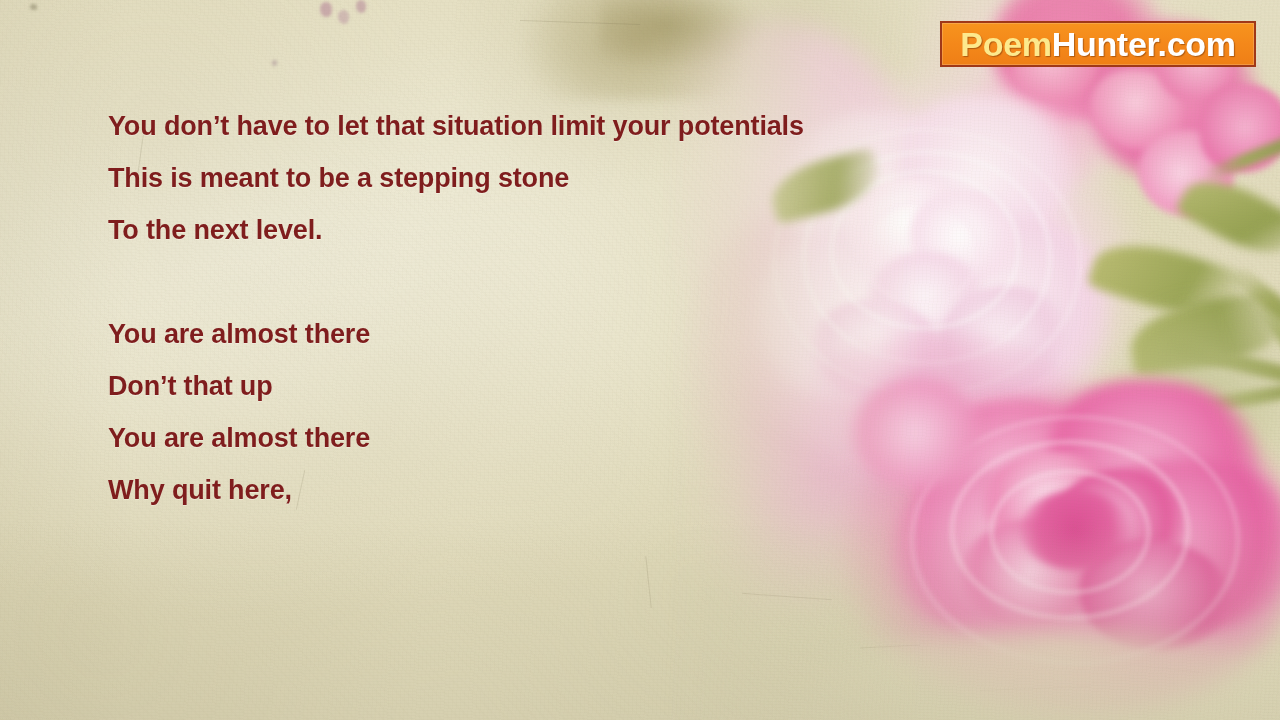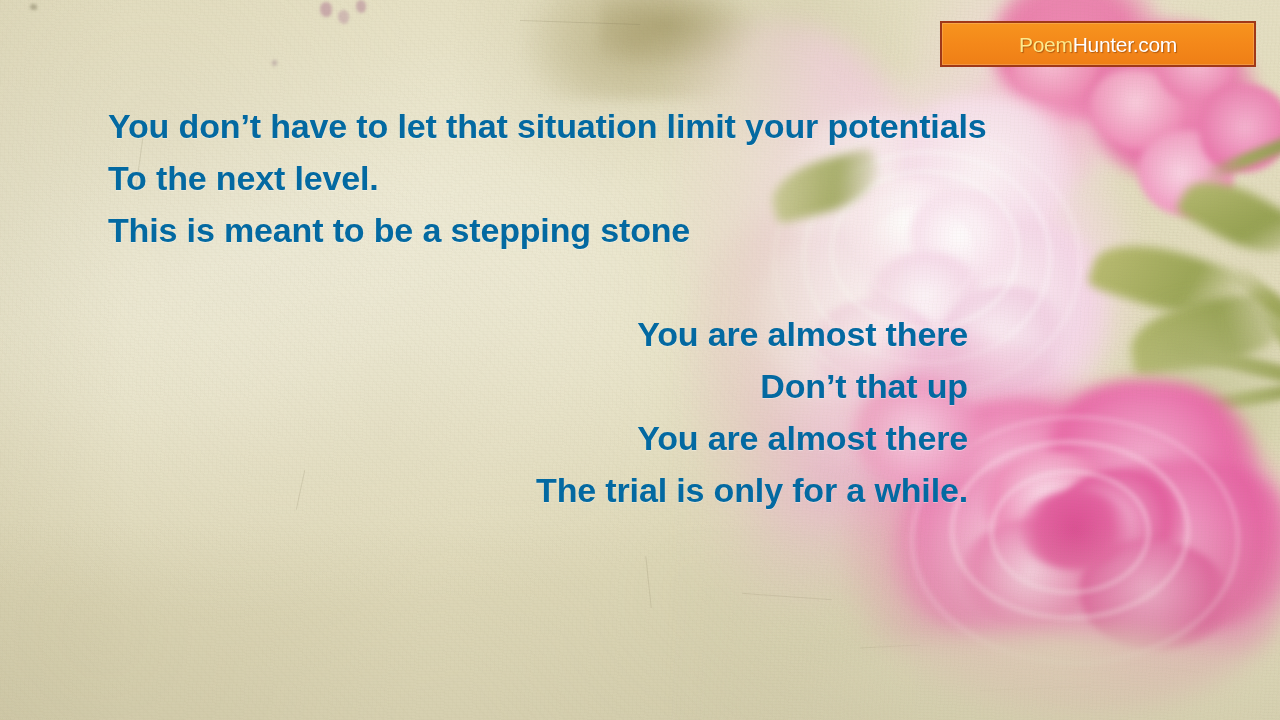--- a/index.html
+++ b/index.html
@@ -140,44 +140,44 @@
     left:940px; top:21px;
     width:316px; height:46px;
     background:linear-gradient(to bottom, #f7941e 0%, #f4881a 50%, #ef7f16 100%);
     border:2px solid #a03818;
     box-shadow:0 0 0 1px rgba(255,255,255,.18) inset;
     display:flex; align-items:center; justify-content:center;
     cursor:pointer;
   }
   #logo-text {
     font-family:"Liberation Sans", sans-serif;
-    font-weight:normal;
-    font-size:21px;
+    font-weight:bold;
+    font-size:34px;
     letter-spacing:-.3px;
     white-space:nowrap;
     line-height:1;
     text-shadow:1px 1px 1px rgba(120,55,10,.55);
   }
   #logo-text .a { color:#fde98c; }
   #logo-text .b { color:#ffffff; }
 
   
   #poem {
     position:absolute;
     left:108px; top:100px;
     width:860px;
   }
   .stanza { margin:0; padding:0; }
-  .stanza + .stanza { margin-top:52px;text-align:right; }
+  .stanza + .stanza { margin-top:52px; }
   .line {
     font-family:"Liberation Sans", sans-serif;
     font-weight:bold;
-    font-size:34px;
+    font-size:27px;
     line-height:52px;
-    color:#0369a1;
+    color:#7f1d1d;
     white-space:nowrap;
     letter-spacing:-.15px;
     text-shadow:0 1px 0 rgba(255,255,255,.32);
   }
 </style>
 </head>
 <body>
 
 <div id="stage">
 
@@ -282,26 +282,26 @@
   <div class="vignette"></div>
 
   <div id="logo-badge">
     <span id="logo-text"><span class="a">Poem</span><span class="b">Hunter.com</span></span>
   </div>
 
   <div id="poem">
 
     <div class="stanza">
       <div class="line">You don’t have to let that situation limit your potentials</div>
+      <div class="line">This is meant to be a stepping stone</div>
       <div class="line">To the next level.</div>
-      <div class="line">This is meant to be a stepping stone</div>
     </div>
 
     <div class="stanza">
       <div class="line">You are almost there</div>
       <div class="line">Don’t that up</div>
       <div class="line">You are almost there</div>
-      <div class="line">The trial is only for a while.</div>
+      <div class="line">Why quit here,</div>
     </div>
 
   </div>
 
 </div>
 
 </body></html>

